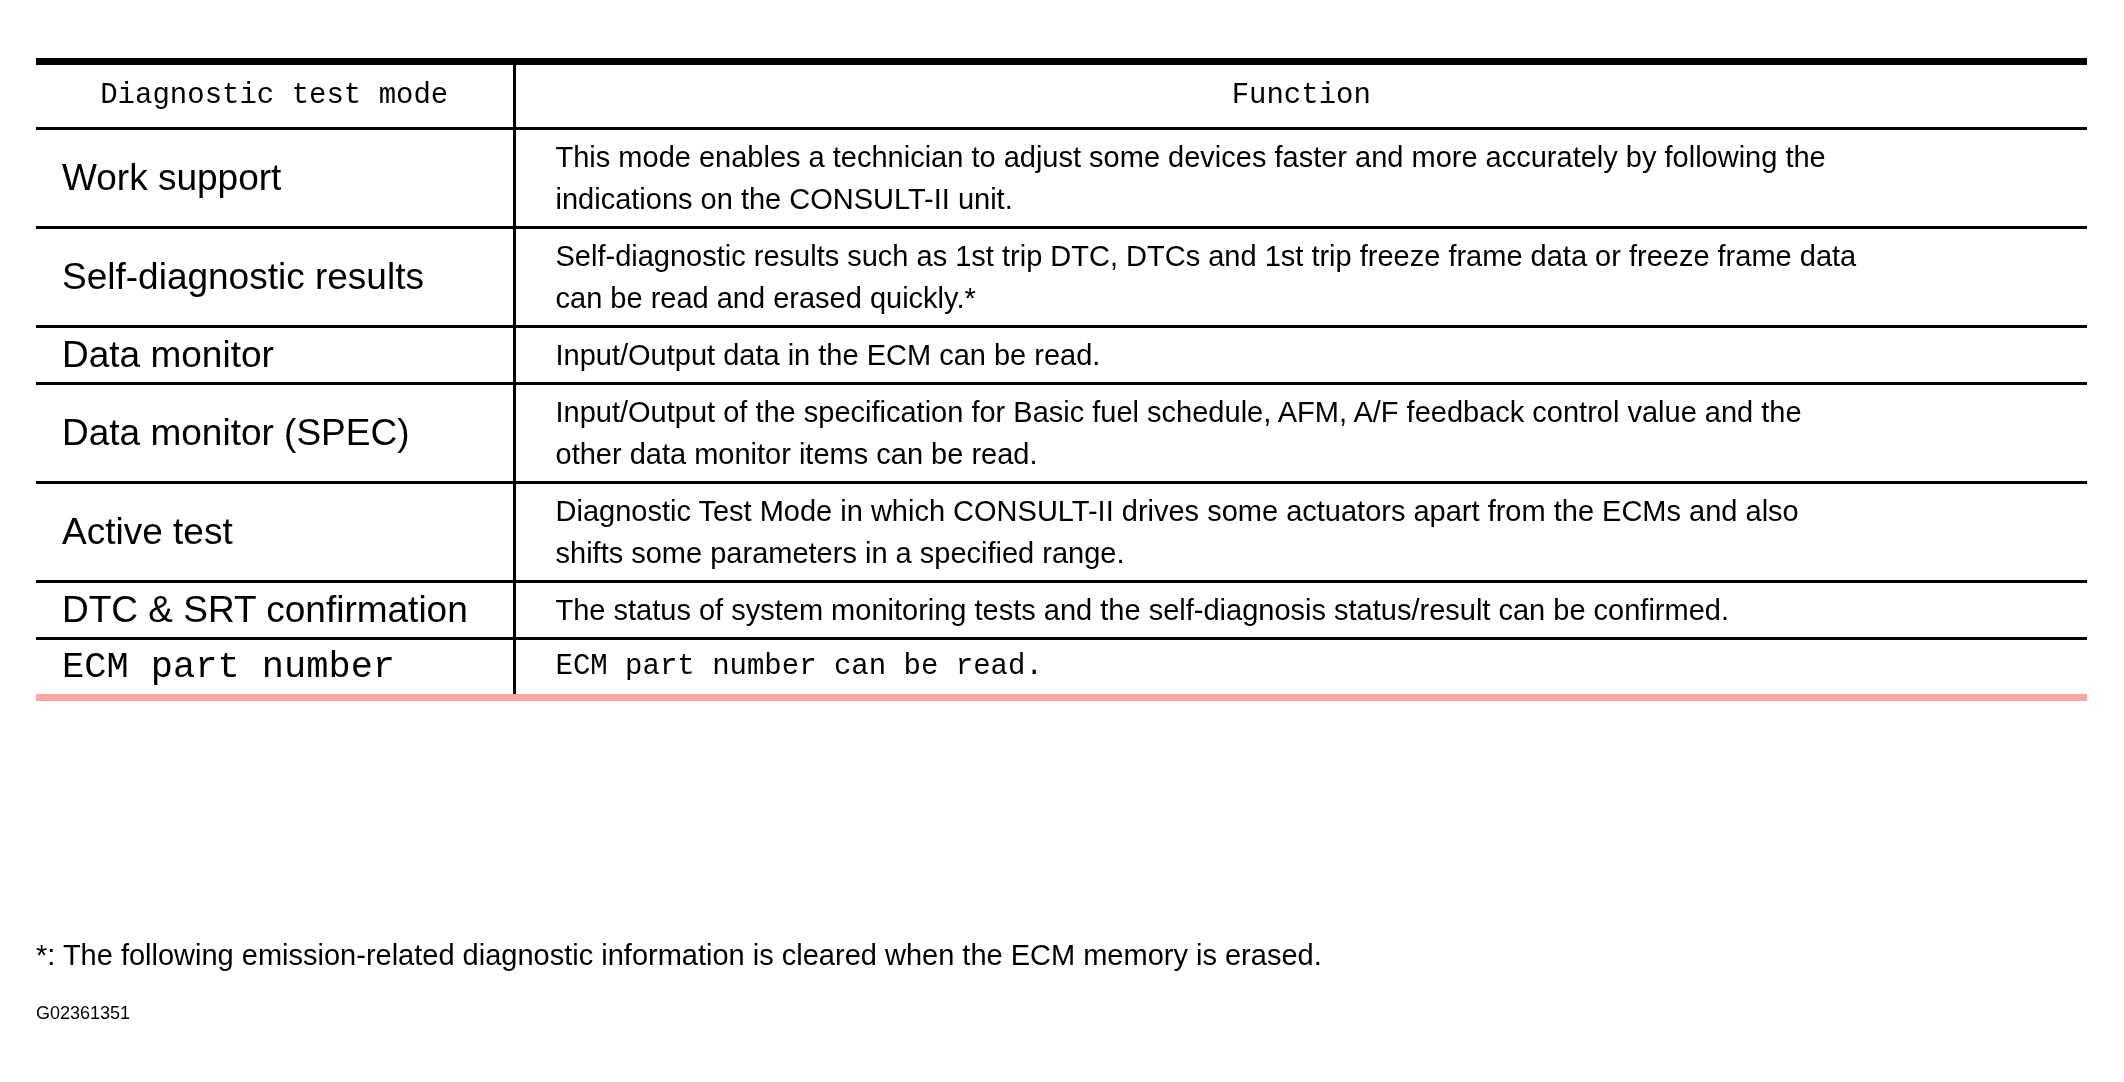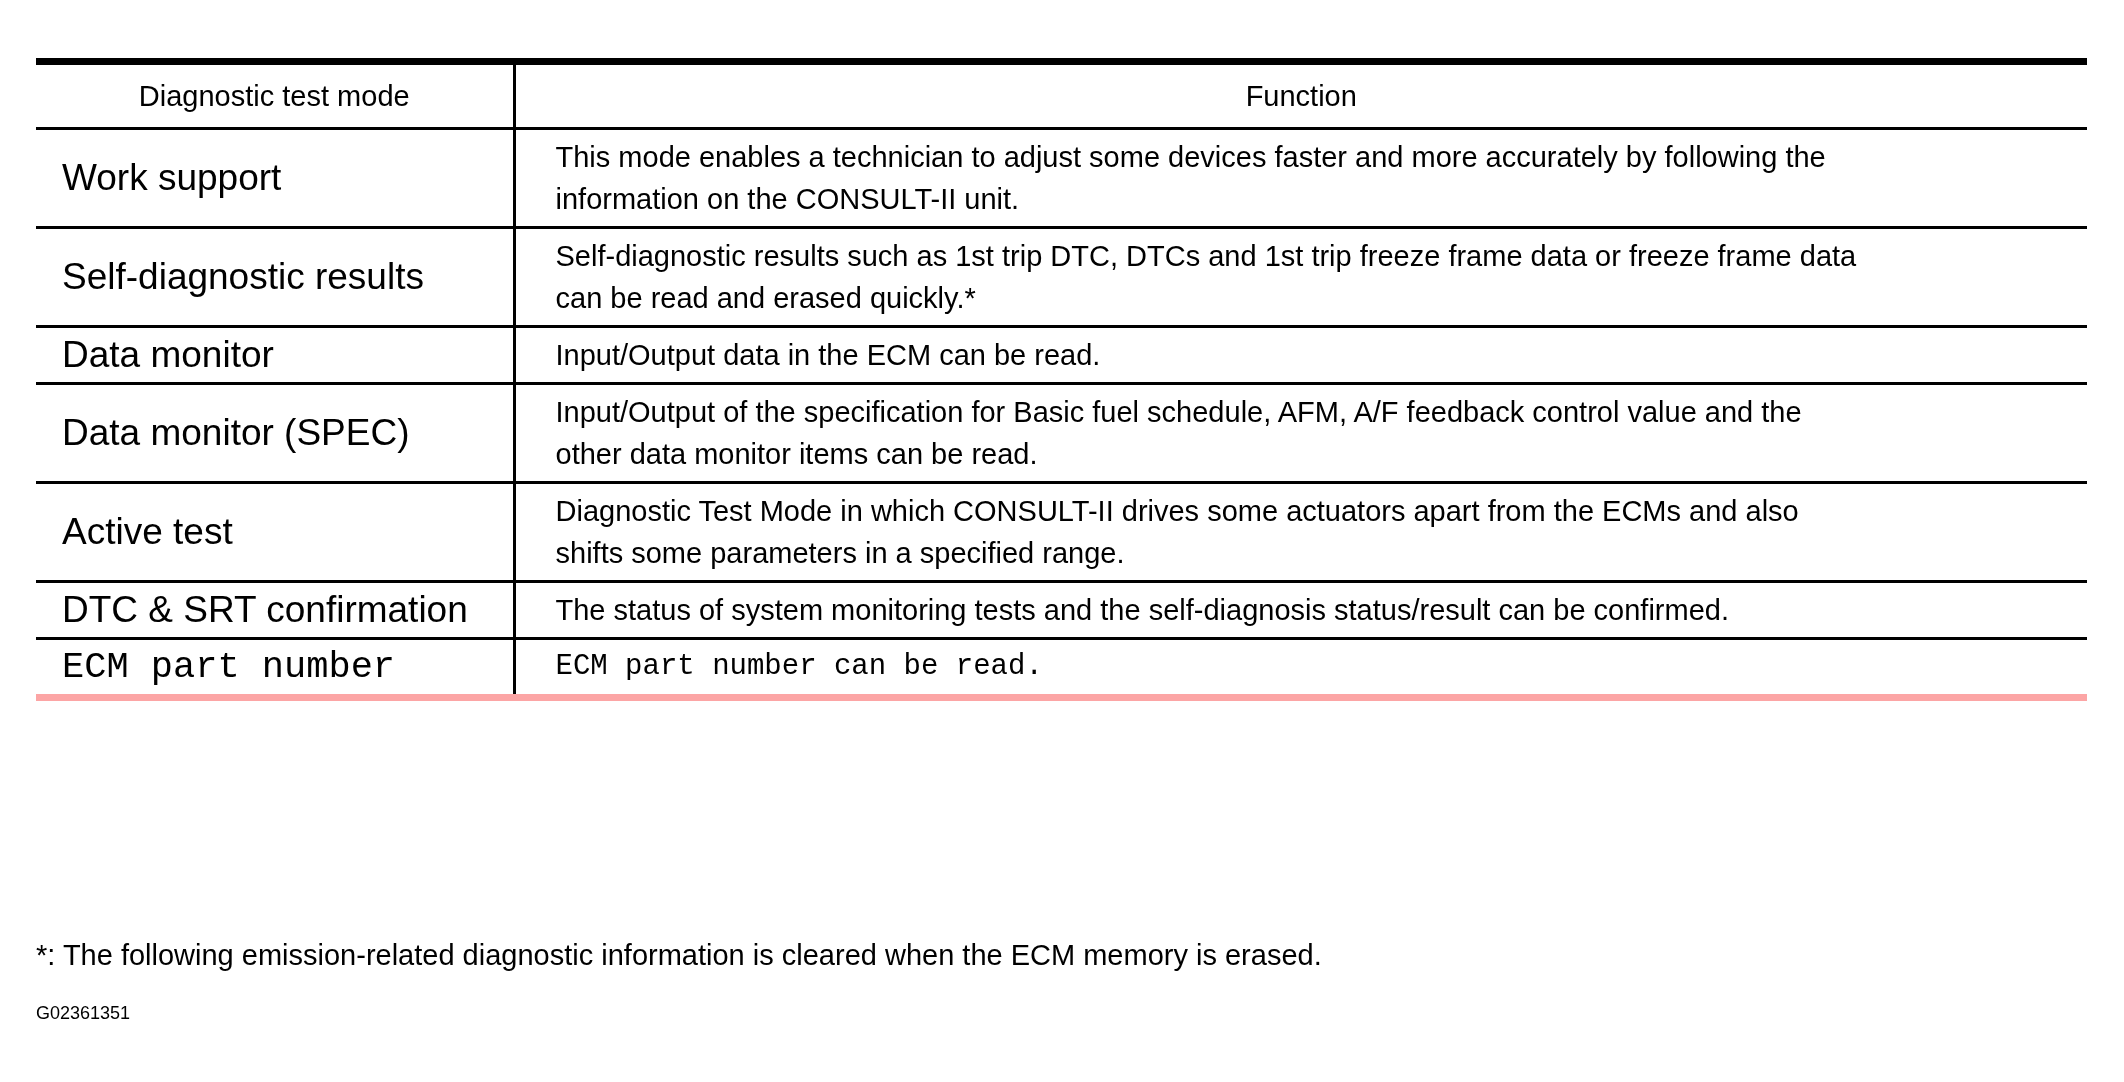--- a/index.html
+++ b/index.html
@@ -48,20 +48,21 @@
 
   
   table.diag td.col-mode {
     border-right: 3px solid #000;
   }
 
   
   table.diag tr.head-row td {
     border-top: 7px solid #000;
     border-bottom: 3px solid #000;
+    font-family: Liberation Mono, monospace;
   }
   table.diag tr.last-row td {
     border-bottom: 7px solid #fca5a5;
     font-family: Liberation Mono, monospace;
   }
 
   .cell-mode {
     padding: 6px 0 6px 26px;
     font-size: 37px;
     line-height: 42px;
@@ -134,21 +135,21 @@
           </td>
         </tr>
 
         <tr class="r-1">
           <td class="col-mode">
             <div class="cell-mode">Work support</div>
           </td>
           <td class="col-func">
             <div class="cell-func">
               <span class="two-line">This mode enables a technician to adjust some devices faster and more accurately by following the</span>
-              <span class="two-line">information on the CONSULT-II unit.</span>
+              <span class="two-line">indications on the CONSULT-II unit.</span>
             </div>
           </td>
         </tr>
 
         <tr class="r-2">
           <td class="col-mode">
             <div class="cell-mode">Self-diagnostic results</div>
           </td>
           <td class="col-func">
             <div class="cell-func">

